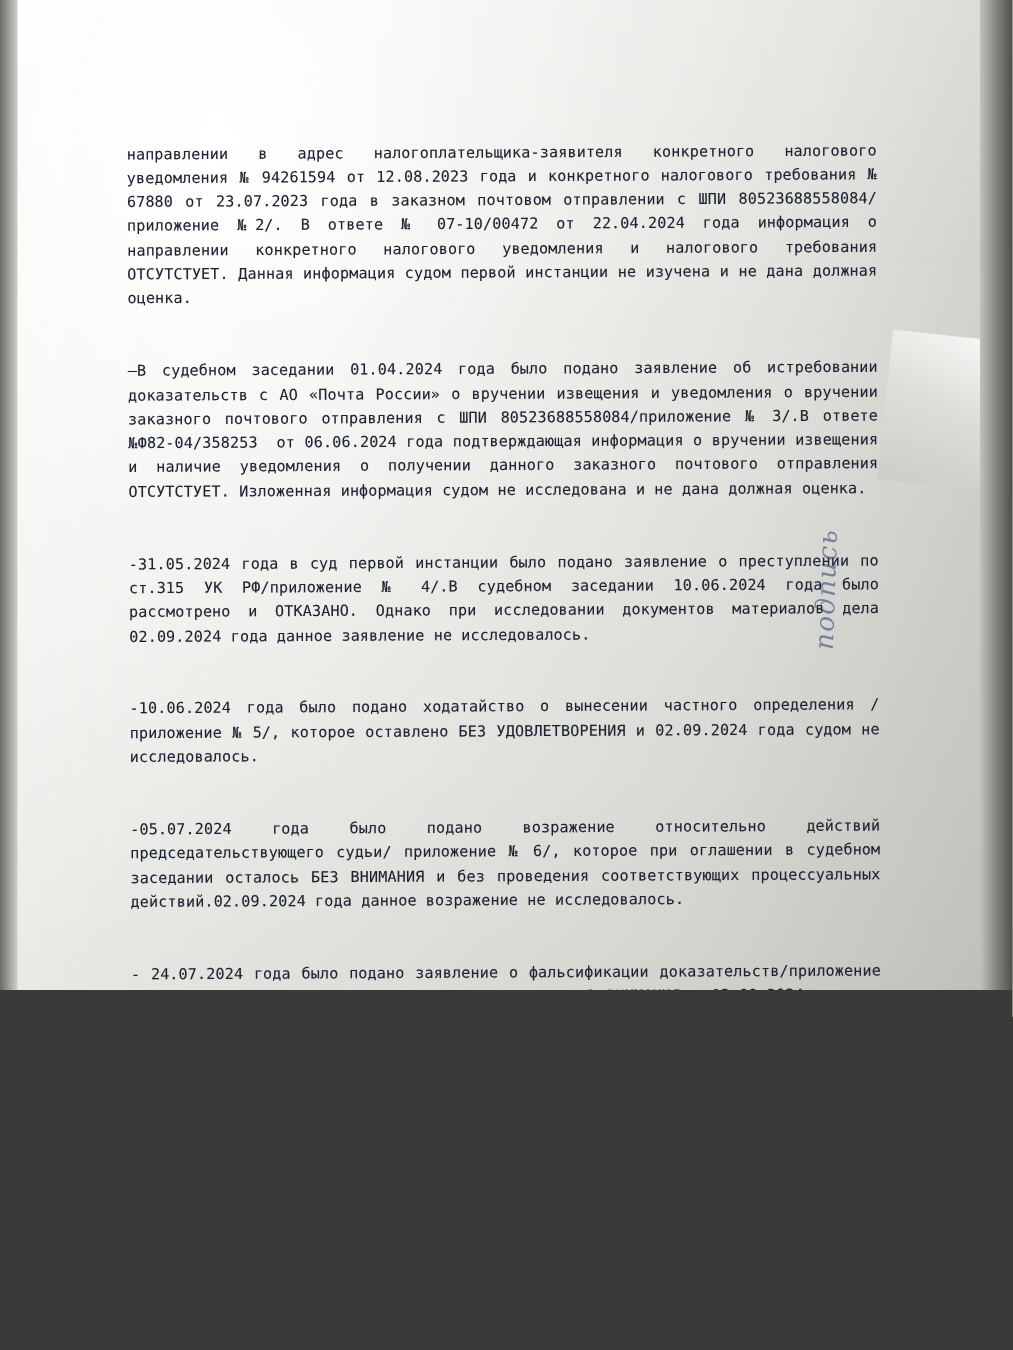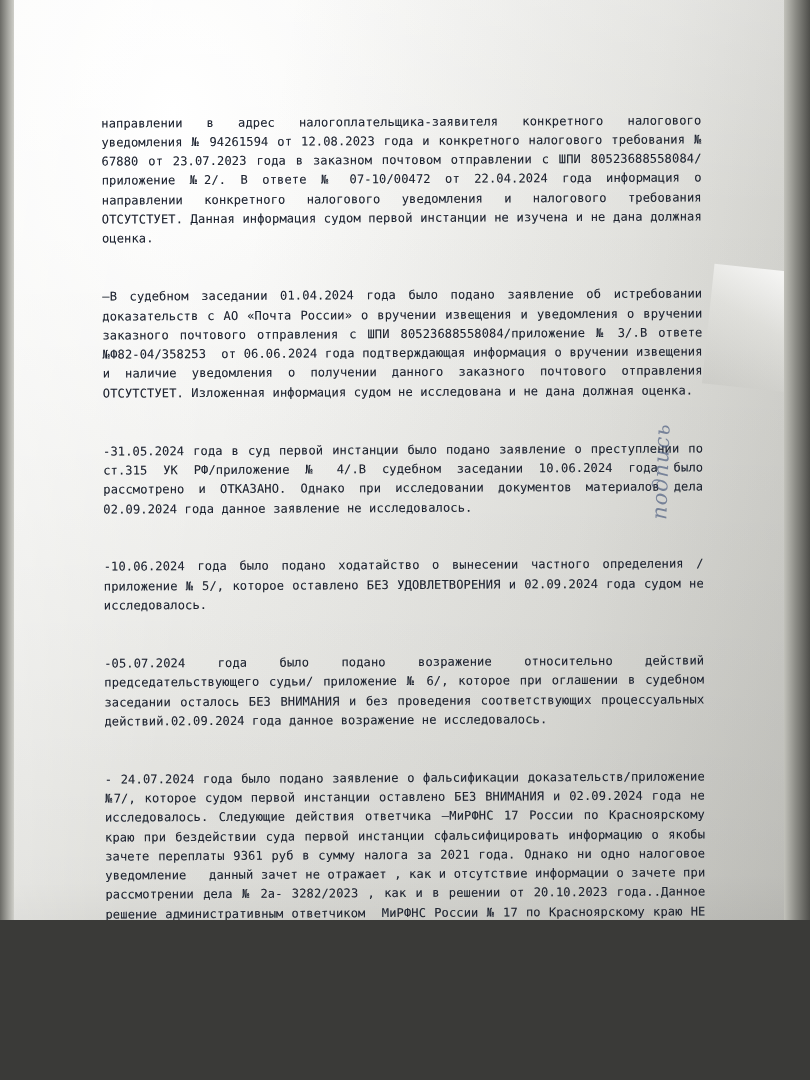--- a/index.html
+++ b/index.html
@@ -3,21 +3,21 @@
 <meta charset="utf-8">
 <style>
   html, body {
     margin: 0;
     padding: 0;
     background: #3a3a38;
   }
   #page {
     position: relative;
     width: 810px;
-    height: 920px;
+    height: 792px;
     overflow: hidden;
     background: #d9d9d5;
     font-family: "DejaVu Sans Mono", monospace;
   }
   
   .sheet {
     position: absolute;
     left: -6px;
     top: -10px;
     width: 824px;

